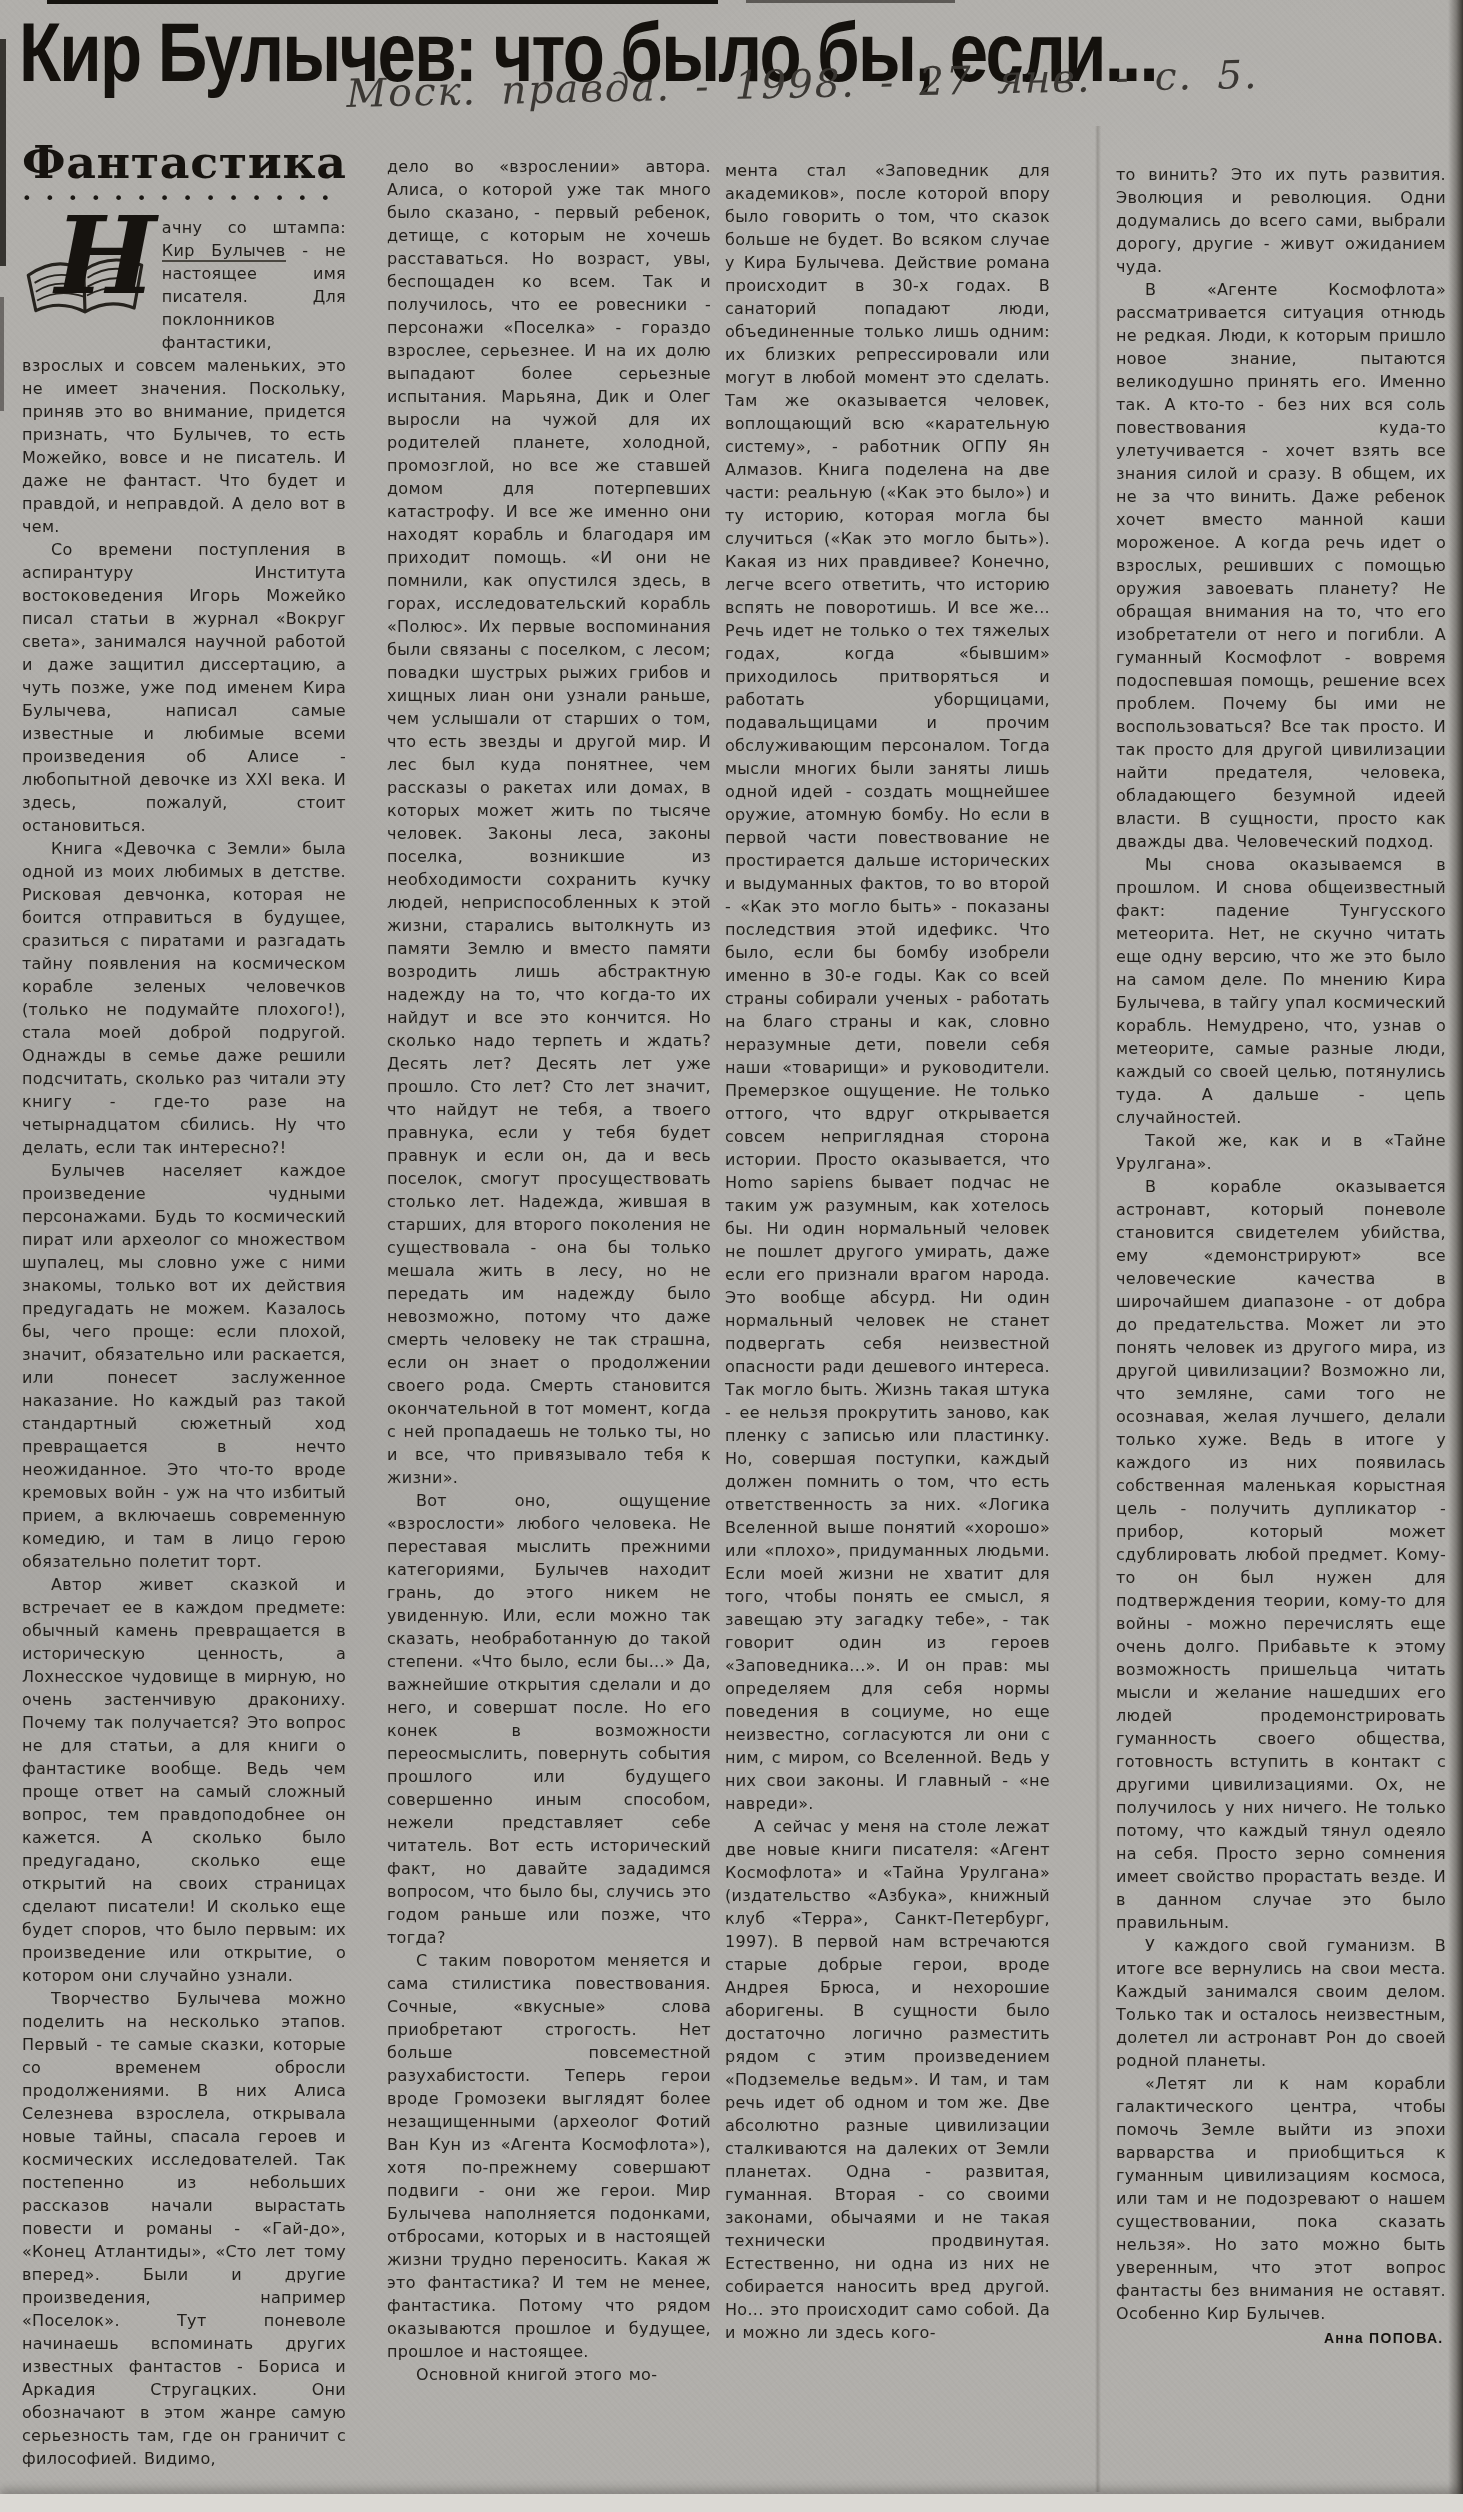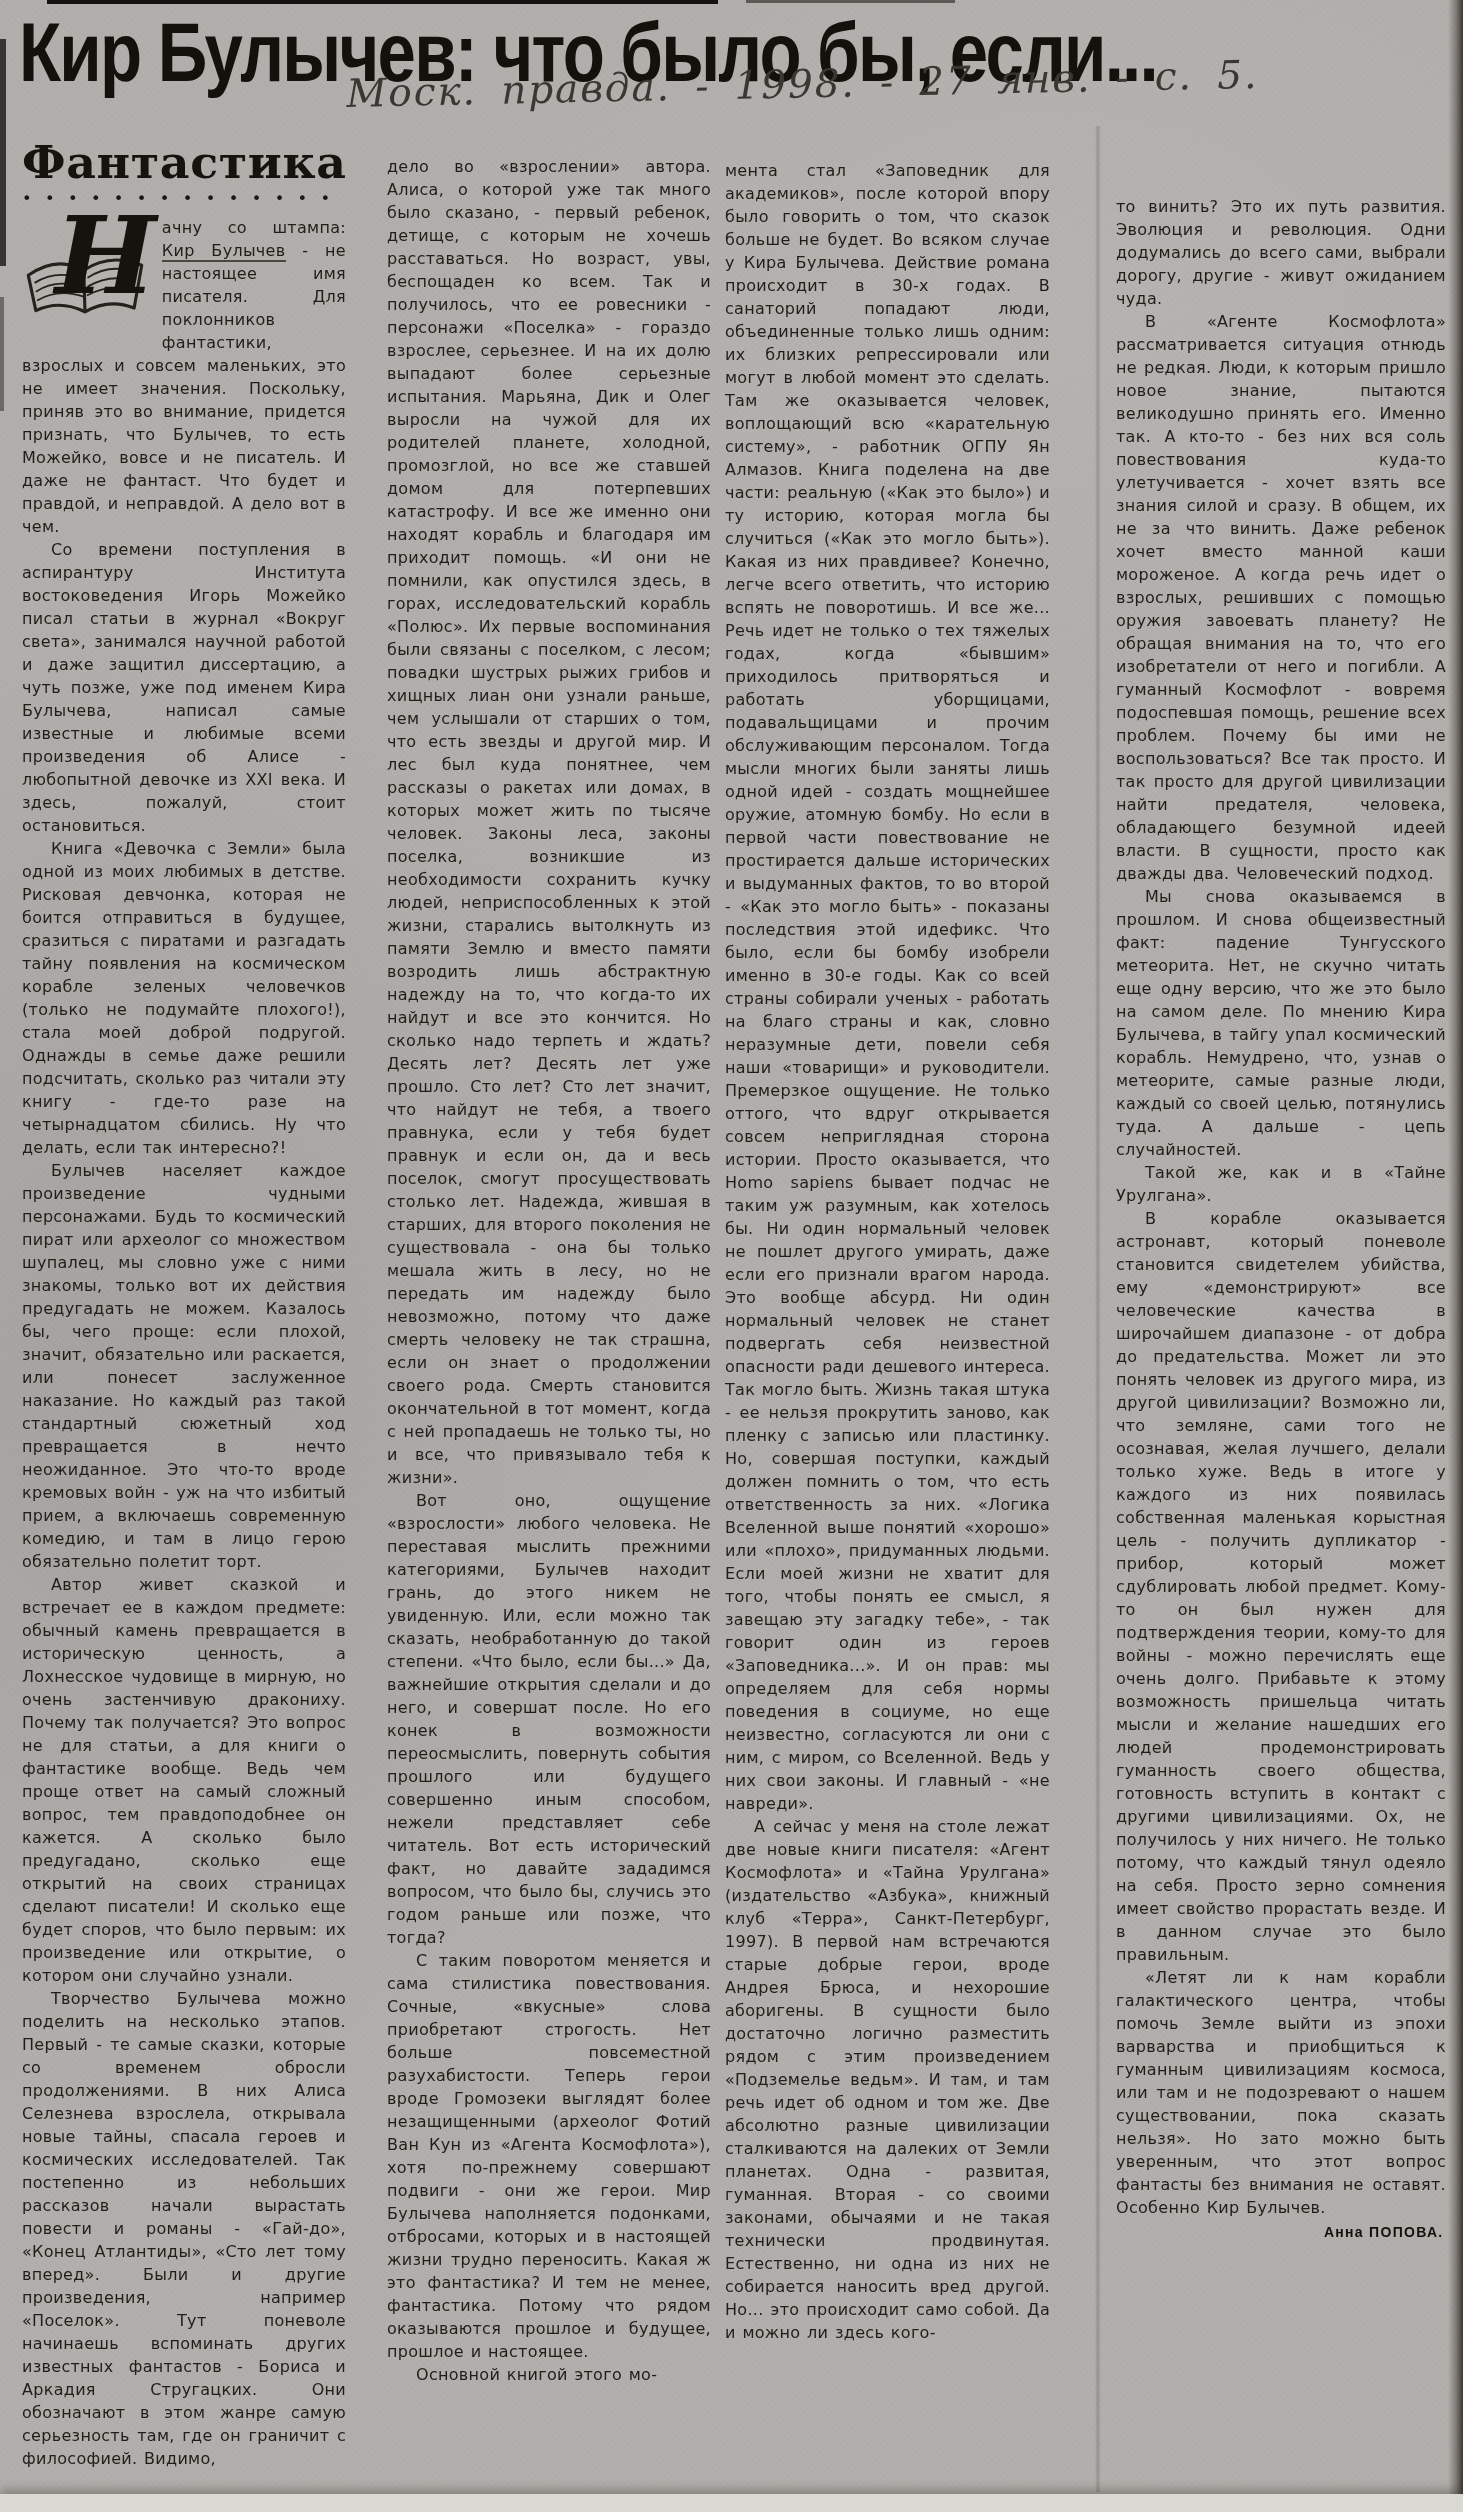--- a/index.html
+++ b/index.html
@@ -139,25 +139,26 @@
   </div>
 
   <div class="col" id="c3">
     <div class="colbody" style="color: rgb(33, 30, 26);">
         <p class="para">мента стал «Заповедник для академиков», после которой впору было говорить о том, что сказок больше не будет. Во всяком случае у Кира Булычева. Действие романа происходит в 30-х годах. В санаторий попадают люди, объединенные только лишь одним: их близких репрессировали или могут в любой момент это сделать. Там же оказывается человек, воплощающий всю «карательную систему», - работник ОГПУ Ян Алмазов. Книга поделена на две части: реальную («Как это было») и ту историю, которая могла бы случиться («Как это могло быть»). Какая из них правдивее? Конечно, легче всего ответить, что историю вспять не поворотишь. И все же... Речь идет не только о тех тяжелых годах, когда «бывшим» приходилось притворяться и работать уборщицами, подавальщицами и прочим обслуживающим персоналом. Тогда мысли многих были заняты лишь одной идей - создать мощнейшее оружие, атомную бомбу. Но если в первой части повествование не простирается дальше исторических и выдуманных фактов, то во второй - «Как это могло быть» - показаны последствия этой идефикс. Что было, если бы бомбу изобрели именно в 30-е годы. Как со всей страны собирали ученых - работать на благо страны и как, словно неразумные дети, повели себя наши «товарищи» и руководители. Премерзкое ощущение. Не только оттого, что вдруг открывается совсем неприглядная сторона истории. Просто оказывается, что Homo sapiens бывает подчас не таким уж разумным, как хотелось бы. Ни один нормальный человек не пошлет другого умирать, даже если его признали врагом народа. Это вообще абсурд. Ни один нормальный человек не станет подвергать себя неизвестной опасности ради дешевого интереса. Так могло быть. Жизнь такая штука - ее нельзя прокрутить заново, как пленку с записью или пластинку. Но, совершая поступки, каждый должен помнить о том, что есть ответственность за них. «Логика Вселенной выше понятий «хорошо» или «плохо», придуманных людьми. Если моей жизни не хватит для того, чтобы понять ее смысл, я завещаю эту загадку тебе», - так говорит один из героев «Заповедника...». И он прав: мы определяем для себя нормы поведения в социуме, но еще неизвестно, согласуются ли они с ним, с миром, со Вселенной. Ведь у них свои законы. И главный - «не навреди».</p>
         <p class="para indent">А сейчас у меня на столе лежат две новые книги писателя: «Агент Космофлота» и «Тайна Урулгана» (издательство «Азбука», книжный клуб «Терра», Санкт-Петербург, 1997). В первой нам встречаются старые добрые герои, вроде Андрея Брюса, и нехорошие аборигены. В сущности было достаточно логично разместить рядом с этим произведением «Подземелье ведьм». И там, и там речь идет об одном и том же. Две абсолютно разные цивилизации сталкиваются на далеких от Земли планетах. Одна - развитая, гуманная. Вторая - со своими законами, обычаями и не такая технически продвинутая. Естественно, ни одна из них не собирается наносить вред другой. Но... это происходит само собой. Да и можно ли здесь кого-</p>
       </div>
   </div>
 
   <div class="col" id="c4">
-    <div class="colbody" style="color: rgb(33, 30, 26); margin-top: 32px;">
+    <div class="colbody" style="color: rgb(33, 30, 26);">
         <p class="para">то винить? Это их путь развития. Эволюция и революция. Одни додумались до всего сами, выбрали дорогу, другие - живут ожиданием чуда.</p>
         <p class="para indent">В «Агенте Космофлота» рассматривается ситуация отнюдь не редкая. Люди, к которым пришло новое знание, пытаются великодушно принять его. Именно так. А кто-то - без них вся соль повествования куда-то улетучивается - хочет взять все знания силой и сразу. В общем, их не за что винить. Даже ребенок хочет вместо манной каши мороженое. А когда речь идет о взрослых, решивших с помощью оружия завоевать планету? Не обращая внимания на то, что его изобретатели от него и погибли. А гуманный Космофлот - вовремя подоспевшая помощь, решение всех проблем. Почему бы ими не воспользоваться? Все так просто. И так просто для другой цивилизации найти предателя, человека, обладающего безумной идеей власти. В сущности, просто как дважды два. Человеческий подход.</p>
         <p class="para indent">Мы снова оказываемся в прошлом. И снова общеизвестный факт: падение Тунгусского метеорита. Нет, не скучно читать еще одну версию, что же это было на самом деле. По мнению Кира Булычева, в тайгу упал космический корабль. Немудрено, что, узнав о метеорите, самые разные люди, каждый со своей целью, потянулись туда. А дальше - цепь случайностей.</p>
         <p class="para indent">Такой же, как и в «Тайне Урулгана».</p>
         <p class="para indent">В корабле оказывается астронавт, который поневоле становится свидетелем убийства, ему «демонстрируют» все человеческие качества в широчайшем диапазоне - от добра до предательства. Может ли это понять человек из другого мира, из другой цивилизации? Возможно ли, что земляне, сами того не осознавая, желая лучшего, делали только хуже. Ведь в итоге у каждого из них появилась собственная маленькая корыстная цель - получить дупликатор - прибор, который может сдублировать любой предмет. Кому-то он был нужен для подтверждения теории, кому-то для войны - можно перечислять еще очень долго. Прибавьте к этому возможность пришельца читать мысли и желание нашедших его людей продемонстрировать гуманность своего общества, готовность вступить в контакт с другими цивилизациями. Ох, не получилось у них ничего. Не только потому, что каждый тянул одеяло на себя. Просто зерно сомнения имеет свойство прорастать везде. И в данном случае это было правильным.</p>
+        <p class="para indent">У каждого свой гуманизм. В итоге все вернулись на свои места. Каждый занимался своим делом. Только так и осталось неизвестным, долетел ли астронавт Рон до своей родной планеты.</p>
         <p class="para indent">«Летят ли к нам корабли галактического центра, чтобы помочь Земле выйти из эпохи варварства и приобщиться к гуманным цивилизациям космоса, или там и не подозревают о нашем существовании, пока сказать нельзя». Но зато можно быть уверенным, что этот вопрос фантасты без внимания не оставят. Особенно Кир Булычев.</p>
       </div>
     <div class="byline">Анна ПОПОВА.</div>
   </div>
 
 </div>
 
 
 </body></html>

